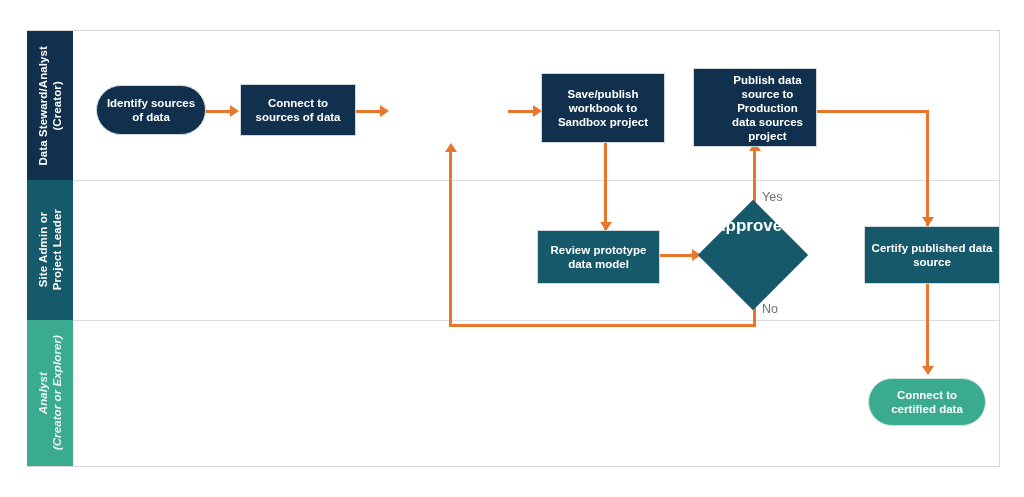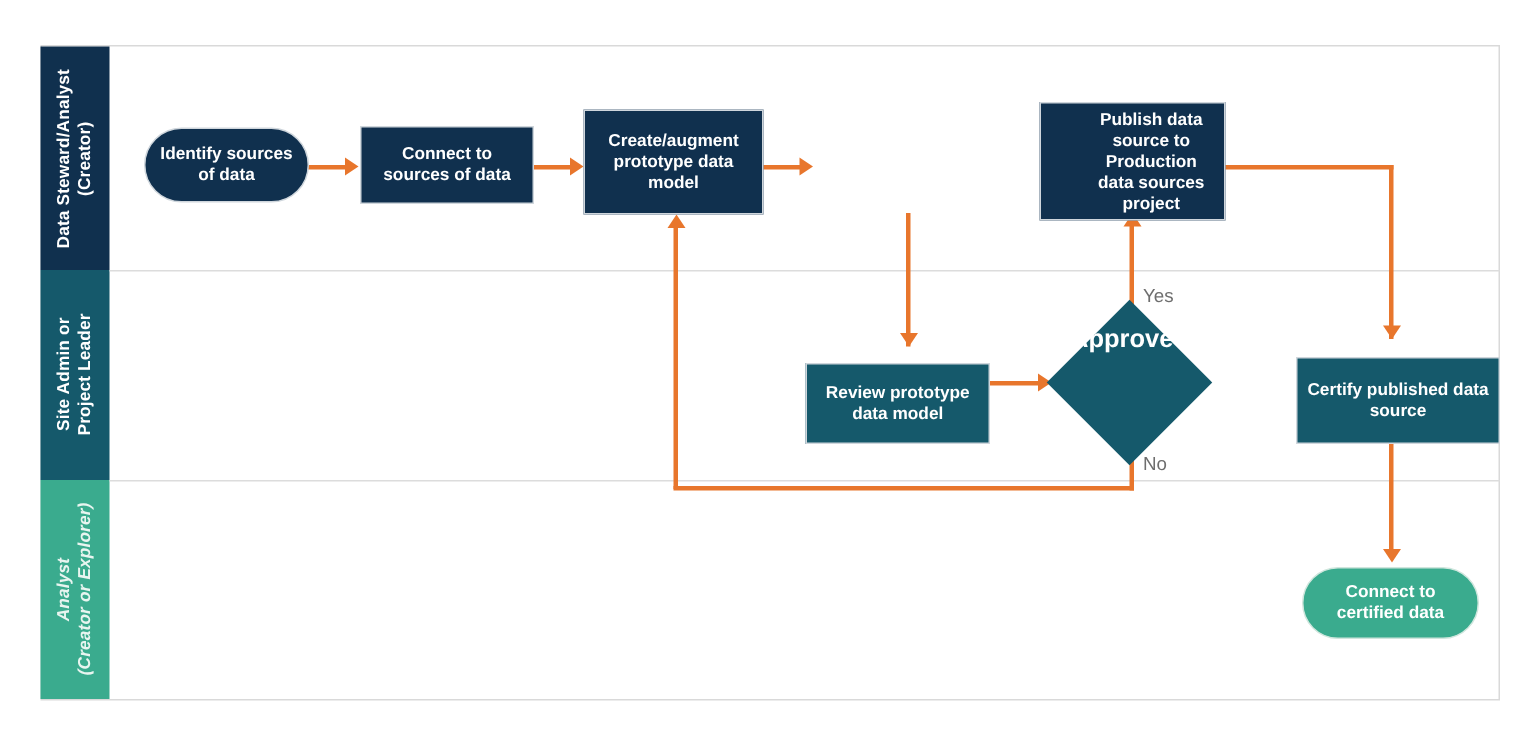--- a/index.html
+++ b/index.html
@@ -4,21 +4,21 @@
 <style>
   html,body{margin:0;padding:0;background:#ffffff;}
   body{font-family:"Liberation Sans","DejaVu Sans",sans-serif;}
   #canvas{position:relative;width:1024px;height:497px;background:#ffffff;overflow:hidden;}
   #frame{position:absolute;left:27px;top:30px;width:973px;height:437px;border:1px solid #d9d9d9;box-sizing:border-box;background:#fff;}
   .lane-header{position:absolute;left:27px;width:46px;box-sizing:border-box;display:flex;align-items:center;justify-content:center;}
   .lane-header .vtext{writing-mode:vertical-rl;transform:rotate(180deg);text-align:center;color:#ffffff;font-size:11.5px;font-weight:bold;line-height:14px;letter-spacing:.1px;}
   .lane-divider{position:absolute;left:73px;width:927px;height:1px;background:#dcdcdc;}
   .node{position:absolute;box-sizing:border-box;display:flex;align-items:center;justify-content:center;text-align:center;color:#ffffff;font-size:11.5px;line-height:14px;font-weight:bold;padding:2px 5px;border:1px solid #cfd6dc;}
   .navy{background:#10304e;}
-  .teal{background:#15596b;margin-top:12px;}
+  .teal{background:#15596b;}
   .green{background:#3aab8e;border-color:#cfe6dd;}
   .stadium{border-radius:999px;}
   .diamond{position:absolute;}
   .diamond .dshape{position:absolute;left:0;top:0;width:100%;height:100%;background:#15596b;transform:rotate(45deg);}
   .diamond .dlabel{position:absolute;left:0;top:0;width:100%;height:100%;display:flex;justify-content:center;color:#fff;font-size:17px;font-weight:bold;}
   .edge{position:absolute;background:#e8762c;}
   .h{height:3px;}
   .v{width:3px;}
   .arrow{position:absolute;width:0;height:0;}
   .ar-right{border-top:6px solid transparent;border-bottom:6px solid transparent;border-left:9px solid #e8762c;}
@@ -88,24 +88,24 @@
   <div class="arrow ar-down" style="left:921.5px;top:366px;"></div>
 
   <div class="node navy stadium" style="left:96px;top:85px;width:110px;height:50px;">
     <span>Identify sources of data</span>
   </div>
 
   <div class="node navy" style="left:240px;top:84px;width:116px;height:52px;">
     <span>Connect to sources of data</span>
   </div>
 
-  <div class="node navy" style="left:389px;top:73px;width:120px;height:70px;">
-    <span>Create/augment prototype data model</span>
+
+  <div class="node navy" style="left:541px;top:73px;width:124px;height:70px;">
+    <span>Save/publish workbook to Sandbox project</span>
   </div>
-
 
   <div class="node navy" style="left:693px;top:68px;width:124px;height:79px;padding-left:30px;">
     <span>Publish data source to Production data sources project</span>
   </div>
 
   <div class="node teal" style="left:537px;top:230px;width:123px;height:54px;">
     <span>Review prototype data model</span>
   </div>
 
   <div class="diamond" style="left:714px;top:216px;width:78px;height:78px;">

